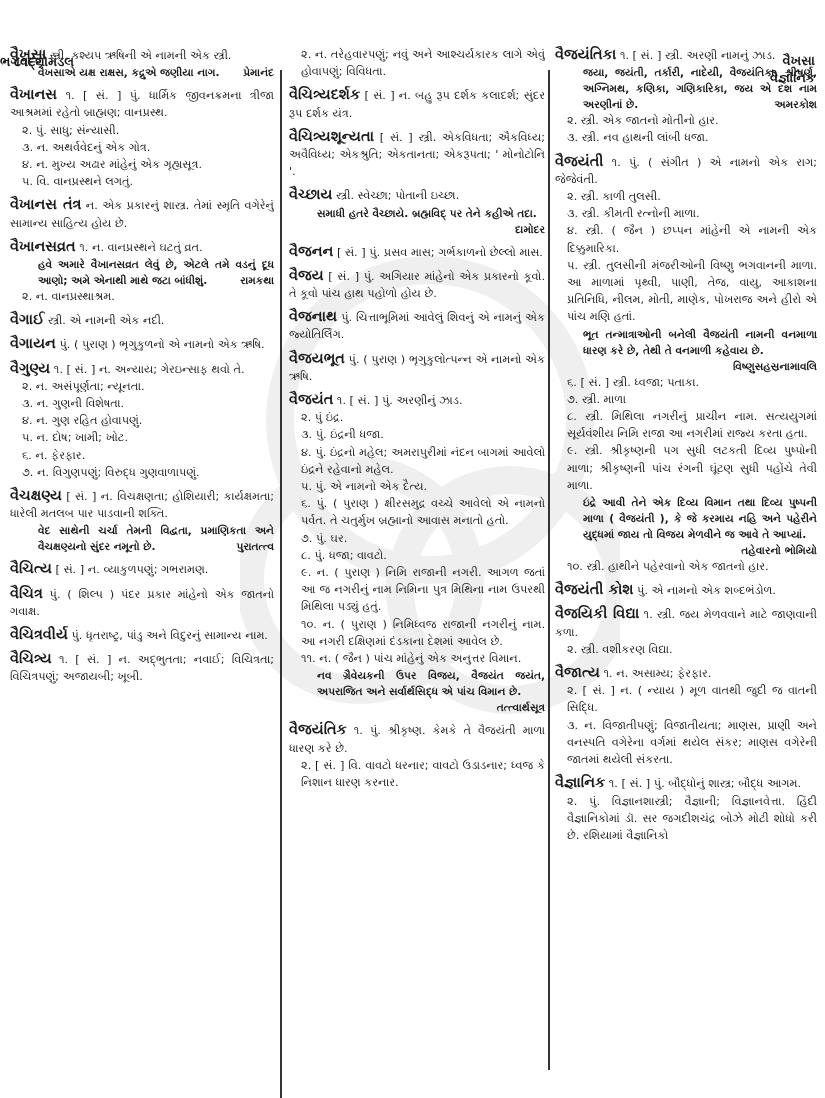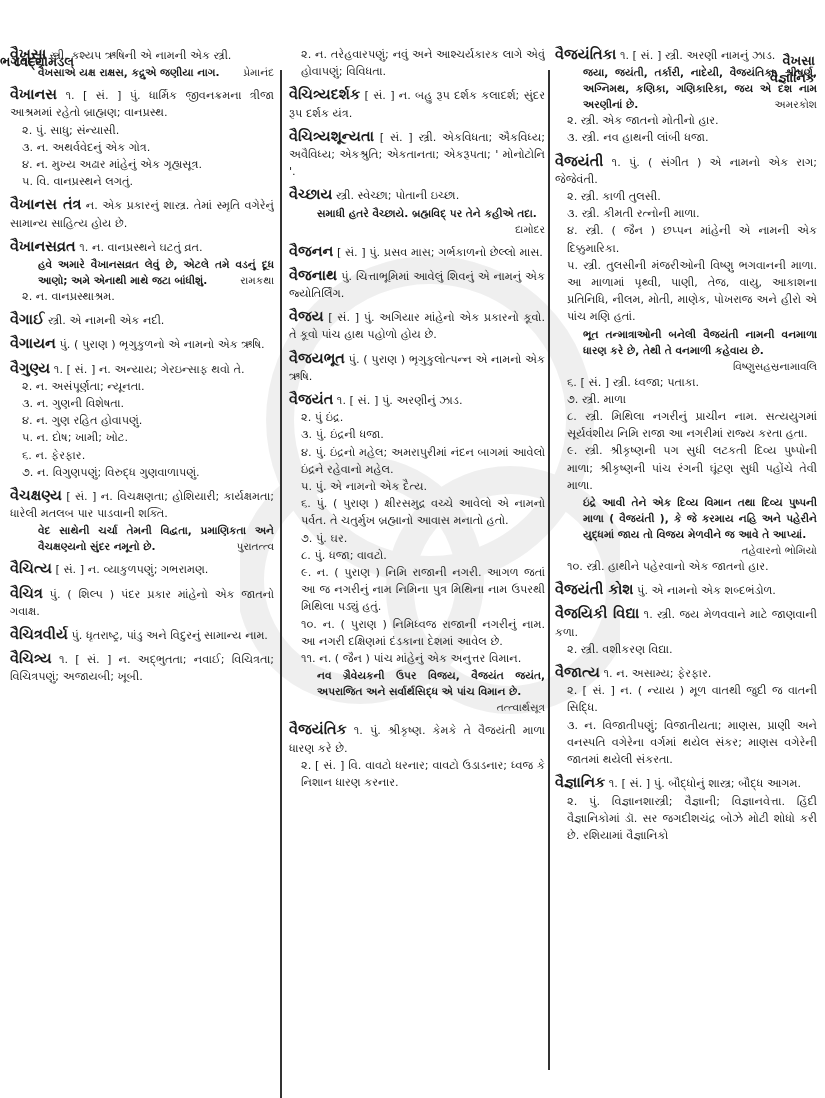--- a/index.html
+++ b/index.html
@@ -24,21 +24,21 @@
   .col1 { left: 10px; width: 264px; }
   .col2 { left: 289px; width: 256px; }
   .col3 { left: 555px; width: 262px; }
   .rule { position: absolute; top: 24px; width: 1.5px; background: #333; }
   .rule1 { left: 280px; height: 1050px; }
   .rule2 { left: 548px; height: 1000px; }
   .entry { margin: 0 0 6px 0; text-align: justify; text-indent: -0px; }
   .hw { font-weight: bold; font-size: 14.5px; }
   .sense { display: block; padding-left: 12px; }
   .quote { display: block; padding-left: 28px; font-size: 10.6px; font-weight: bold; line-height: 16px; }
-  .src { float: right; font-weight: normal; font-size: 10.6px; }
+  .src { float: right; font-weight: bold; font-size: 10.6px; }
 </style>
 </head>
 <body>
 
 <svg class="watermark" viewBox="0 0 380 480">
   <circle cx="190" cy="170" r="150" fill="none" stroke="#000" stroke-width="28"></circle>
   <circle cx="120" cy="330" r="110" fill="none" stroke="#000" stroke-width="28"></circle>
   <circle cx="270" cy="340" r="110" fill="none" stroke="#000" stroke-width="28"></circle>
 </svg>
 
@@ -69,22 +69,22 @@
       <div class="entry"><span class="hw">વૈચિત્ર્ય</span> <span>૧. [ સં. ] ન. અદ્ભુતતા; નવાઈ; વિચિત્રતા; વિચિત્રપણું; અજાયબી; ખૂબી.</span></div>
     </div>
   <div class="col col2">
       <div class="entry">
         <span class="sense">૨. ન. તરેહવારપણું; નવું અને આશ્ચર્યકારક લાગે એવું હોવાપણું; વિવિધતા.</span>
       </div>
       <div class="entry"><span class="hw">વૈચિત્ર્યદર્શક</span> <span>[ સં. ] ન. બહુ રૂપ દર્શક કલાદર્શ; સુંદર રૂપ દર્શક યંત્ર.</span></div>
       <div class="entry"><span class="hw">વૈચિત્ર્યશૂન્યતા</span> <span>[ સં. ] સ્ત્રી. એકવિધતા; ઐકવિધ્ય; અવૈવિધ્ય; એકશ્રુતિ; એકતાનતા; એકરૂપતા; ' મોનોટોનિ '.</span></div>
       <div class="entry"><span class="hw">વૈચ્છાય</span> <span>સ્ત્રી. સ્વેચ્છા; પોતાની ઇચ્છા.</span><span class="quote"><span>સમાધી હતરે વૈચ્છાયે. બ્રહ્મવિદ્ પર તેને કહીએ તદા.</span><span class="src">દામોદર</span><span style="display: block; clear: both;"></span></span></div>
       <div class="entry"><span class="hw">વૈજનન</span> <span>[ સં. ] પું. પ્રસવ માસ; ગર્ભકાળનો છેલ્લો માસ.</span></div>
+      <div class="entry"><span class="hw">વૈજય</span> <span>[ સં. ] પું. અગિયાર માંહેનો એક પ્રકારનો કૂવો. તે કૂવો પાંચ હાથ પહોળો હોય છે.</span></div>
       <div class="entry"><span class="hw">વૈજનાથ</span> <span>પું. ચિત્તાભૂમિમાં આવેલું શિવનું એ નામનું એક જ્યોતિર્લિંગ.</span></div>
-      <div class="entry"><span class="hw">વૈજય</span> <span>[ સં. ] પું. અગિયાર માંહેનો એક પ્રકારનો કૂવો. તે કૂવો પાંચ હાથ પહોળો હોય છે.</span></div>
       <div class="entry"><span class="hw">વૈજયભૂત</span> <span>પું. ( પુરાણ ) ભૃગુકુલોત્પન્ન એ નામનો એક ઋષિ.</span></div>
       <div class="entry"><span class="hw">વૈજયંત</span> <span>૧. [ સં. ] પું. અરણીનું ઝાડ.</span><span class="sense">૨. પું ઇંદ્ર.</span><span class="sense">૩. પું. ઇંદ્રની ધજા.</span><span class="sense">૪. પું. ઇંદ્રનો મહેલ; અમરાપુરીમાં નંદન બાગમાં આવેલો ઇંદ્રને રહેવાનો મહેલ.</span><span class="sense">૫. પું. એ નામનો એક દૈત્ય.</span><span class="sense">૬. પું. ( પુરાણ ) ક્ષીરસમુદ્ર વચ્ચે આવેલો એ નામનો પર્વત. તે ચતુર્મુખ બ્રહ્માનો આવાસ મનાતો હતો.</span><span class="sense">૭. પું. ઘર.</span><span class="sense">૮. પું. ધજા; વાવટો.</span><span class="sense">૯. ન. ( પુરાણ ) નિમિ રાજાની નગરી. આગળ જતાં આ જ નગરીનું નામ નિમિના પુત્ર મિથિના નામ ઉપરથી મિથિલા પડ્યું હતું.</span><span class="sense">૧૦. ન. ( પુરાણ ) નિમિધ્વજ રાજાની નગરીનું નામ. આ નગરી દક્ષિણમાં દંડકાના દેશમાં આવેલ છે.</span><span class="sense">૧૧. ન. ( જૈન ) પાંચ માંહેનું એક અનુત્તર વિમાન.</span><span class="quote"><span>નવ ગ્રૈવેયકની ઉપર વિજય, વૈજયંત જયંત, અપરાજિત અને સર્વાર્થસિદ્ધ એ પાંચ વિમાન છે.</span><span class="src">તત્ત્વાર્થસૂત્ર</span><span style="display: block; clear: both;"></span></span></div>
       <div class="entry"><span class="hw">વૈજયંતિક</span> <span>૧. પું. શ્રીકૃષ્ણ. કેમકે તે વૈજયંતી માળા ધારણ કરે છે.</span><span class="sense">૨. [ સં. ] વિ. વાવટો ધરનાર; વાવટો ઉડાડનાર; ધ્વજ કે નિશાન ધારણ કરનાર.</span></div>
     </div>
   <div class="col col3">
       <div class="entry"><span class="hw">વૈજયંતિકા</span> <span>૧. [ સં. ] સ્ત્રી. અરણી નામનું ઝાડ.</span><span class="quote"><span>જયા, જયંતી, તર્કારી, નાદેયી, વૈજયંતિકા, શ્રીપર્ણ, અગ્નિમથ, કણિકા, ગણિકારિકા, જય એ દશ નામ અરણીનાં છે.</span><span class="src">અમરકોશ</span><span style="display: block; clear: both;"></span></span><span class="sense">૨. સ્ત્રી. એક જાતનો મોતીનો હાર.</span><span class="sense">૩. સ્ત્રી. નવ હાથની લાંબી ધજા.</span></div>
       <div class="entry"><span class="hw">વૈજયંતી</span> <span>૧. પું. ( સંગીત ) એ નામનો એક રાગ; જેજેવંતી.</span><span class="sense">૨. સ્ત્રી. કાળી તુલસી.</span><span class="sense">૩. સ્ત્રી. કીમતી રત્નોની માળા.</span><span class="sense">૪. સ્ત્રી. ( જૈન ) છપ્પન માંહેની એ નામની એક દિક્કુમારિકા.</span><span class="sense">૫. સ્ત્રી. તુલસીની મંજરીઓની વિષ્ણુ ભગવાનની માળા. આ માળામાં પૃથ્વી, પાણી, તેજ, વાયુ, આકાશના પ્રતિનિધિ, નીલમ, મોતી, માણેક, પોખરાજ અને હીરો એ પાંચ મણિ હતાં.</span><span class="quote"><span>ભૂત તન્માત્રાઓની બનેલી વૈજયંતી નામની વનમાળા ધારણ કરે છે, તેથી તે વનમાળી કહેવાય છે.</span><span class="src">વિષ્ણુસહસ્રનામાવલિ</span><span style="display: block; clear: both;"></span></span><span class="sense">૬. [ સં. ] સ્ત્રી. ધ્વજા; પતાકા.</span><span class="sense">૭. સ્ત્રી. માળા</span><span class="sense">૮. સ્ત્રી. મિથિલા નગરીનું પ્રાચીન નામ. સત્યયુગમાં સૂર્યવંશીય નિમિ રાજા આ નગરીમાં રાજ્ય કરતા હતા.</span><span class="sense">૯. સ્ત્રી. શ્રીકૃષ્ણની પગ સુધી લટકતી દિવ્ય પુષ્પોની માળા; શ્રીકૃષ્ણની પાંચ રંગની ઘૂંટણ સુધી પહોંચે તેવી માળા.</span><span class="quote"><span>ઇંદ્રે આવી તેને એક દિવ્ય વિમાન તથા દિવ્ય પુષ્પની માળા ( વૈજયંતી ), કે જે કરમાય નહિ અને પહેરીને યુદ્ધમાં જાય તો વિજય મેળવીને જ આવે તે આપ્યાં.</span><span class="src">તહેવારનો ભોમિયો</span><span style="display: block; clear: both;"></span></span><span class="sense">૧૦. સ્ત્રી. હાથીને પહેરવાનો એક જાતનો હાર.</span></div>
       <div class="entry"><span class="hw">વૈજયંતી કોશ</span> <span>પું. એ નામનો એક શબ્દભંડોળ.</span></div>
       <div class="entry"><span class="hw">વૈજયિકી વિદ્યા</span> <span>૧. સ્ત્રી. જય મેળવવાને માટે જાણવાની કળા.</span><span class="sense">૨. સ્ત્રી. વશીકરણ વિદ્યા.</span></div>
       <div class="entry"><span class="hw">વૈજાત્ય</span> <span>૧. ન. અસામ્ય; ફેરફાર.</span><span class="sense">૨. [ સં. ] ન. ( ન્યાય ) મૂળ વાતથી જુદી જ વાતની સિદ્ધિ.</span><span class="sense">૩. ન. વિજાતીપણું; વિજાતીયતા; માણસ, પ્રાણી અને વનસ્પતિ વગેરેના વર્ગમાં થયેલ સંકર; માણસ વગેરેની જાતમાં થયેલી સંકરતા.</span></div>

